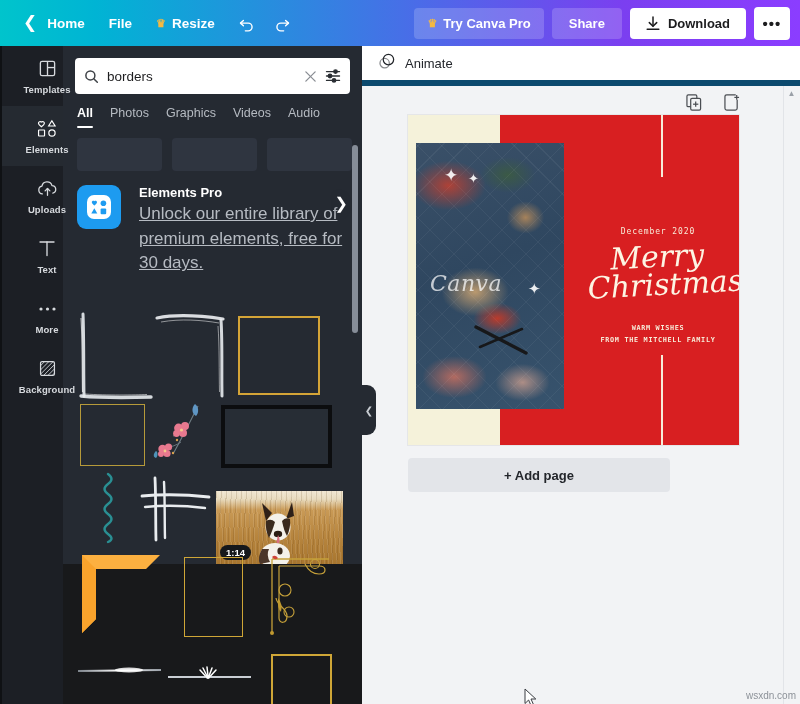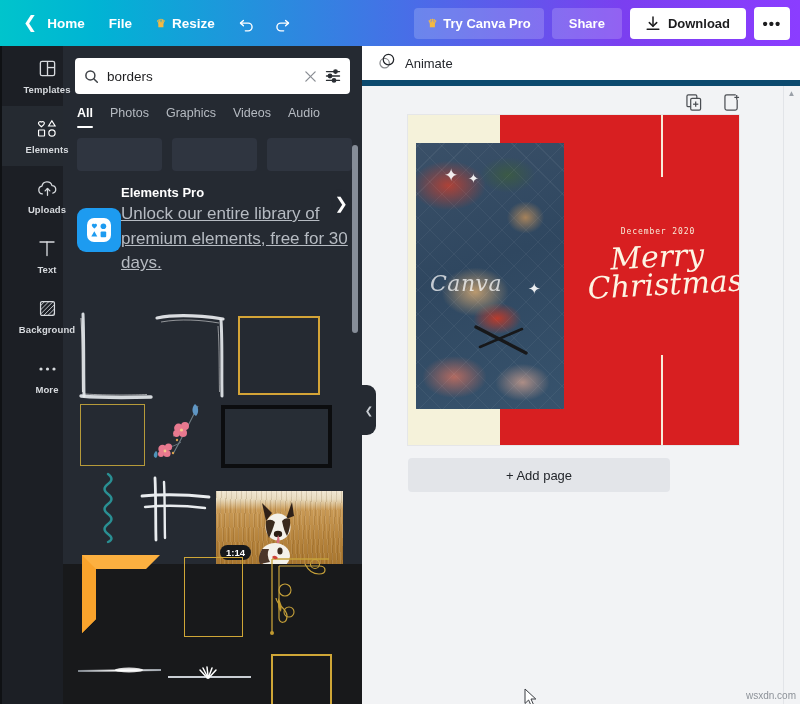--- a/index.html
+++ b/index.html
@@ -89,21 +89,21 @@
     content: ""; position: absolute; left: 0; right: 0; bottom: 0;
     height: 2.5px; background: #fff; border-radius: 2px;
   }
   .cat-row { display: flex; gap: 10px; padding: 10px 14px 0 14px; align-items: center; }
   .cat-chip { height: 33px; width: 85px; background: #2f3540; border-radius: 4px; cursor: pointer; flex: none; }
   .cat-next {
     color: #fff; font-size: 16px; position: absolute; right: 14px; top: 148px;
     cursor: pointer; text-shadow: 0 0 6px #252a32;
   }
   .promo {
-    display: flex; gap: 0; padding: 14px 14px 0 14px; cursor: pointer; align-items: center;
+    display: flex; gap: 18px; padding: 14px 14px 0 14px; cursor: pointer; align-items: flex-start;
   }
   .promo-ico {
     width: 44px; height: 44px; border-radius: 9px; background: #1d9bf0; flex: none;
     display: flex; align-items: center; justify-content: center;
   }
   .promo-title { color: #fff; font-size: 13px; font-weight: bold; margin-bottom: 2px; }
   .promo-sub { color: #b6bbc2; font-size: 17px; line-height: 1.45; text-decoration: underline; }
 
   .grid-area {
     position: absolute; left: 0; top: 256px; width: 299px; height: 402px;
@@ -188,21 +188,21 @@
   .d-merry .l2 { display: block; margin-left: 6px; }
   .d-warm {
     position: absolute; left: 175px; top: 208px; width: 150px; text-align: center;
     color: #f7ecd9; font-size: 6.8px; font-weight: bold;
     font-family: "DejaVu Sans Mono", monospace; letter-spacing: .7px; line-height: 1.7;
   }
   .addpage {
     position: absolute; left: 46px; top: 372px; width: 262px; height: 34px;
     background: #e3e5e9; border-radius: 4px;
     display: flex; align-items: center; justify-content: center;
-    font-size: 13px; color: #23262b; font-weight: normal; cursor: pointer;
+    font-size: 13px; color: #23262b; font-weight: bold; cursor: pointer;
   }
   .canvas-sb {
     position: absolute; right: 2px; top: 0; width: 15px; height: 618px;
     background: #f2f3f5; border-left: 1px solid #e2e4e8;
   }
   .sb-up {
     position: absolute; top: 4px; left: 3px; width: 9px; height: 8px;
     color: #9aa0a8; font-size: 8px; line-height: 8px; text-align: center; cursor: pointer;
   }
   .watermark-br {
@@ -303,45 +303,45 @@
     </div>
 
     <div class="rail-item">
       <span class="rail-ico">
         <svg width="18" height="19" viewBox="0 0 18 19" fill="none" stroke="#d7dade" stroke-width="1.35" stroke-linecap="round">
           <path d="M2 3 H16"></path>
             <path d="M9 3 V16.5"></path>
         </svg>
       </span>
       <span class="rail-label">Text</span>
+    </div>
+
+    <div class="rail-item">
+      <span class="rail-ico">
+        <svg width="19" height="8" viewBox="0 0 19 8" fill="#d7dade">
+          <circle cx="3" cy="4" r="1.6"></circle>
+            <circle cx="9.5" cy="4" r="1.6"></circle>
+            <circle cx="16" cy="4" r="1.6"></circle>
+        </svg>
+      </span>
+      <span class="rail-label">More</span>
     </div>
 
     <div class="rail-item">
       <span class="rail-ico">
         <svg width="19" height="19" viewBox="0 0 20 20">
           <defs>
             <pattern id="hp" width="3.2" height="3.2" patternUnits="userSpaceOnUse" patternTransform="rotate(45)">
               <line x1="0" y1="0" x2="0" y2="3.2" stroke="#d7dade" stroke-width="1.3"></line>
             </pattern>
           </defs>
           <rect x="2.7" y="2.7" width="14.6" height="14.6" rx="1.6" fill="url(#hp)" stroke="#d7dade" stroke-width="1.3"></rect>
         </svg>
       </span>
       <span class="rail-label">Background</span>
-    </div>
-
-    <div class="rail-item">
-      <span class="rail-ico">
-        <svg width="19" height="8" viewBox="0 0 19 8" fill="#d7dade">
-          <circle cx="3" cy="4" r="1.6"></circle>
-            <circle cx="9.5" cy="4" r="1.6"></circle>
-            <circle cx="16" cy="4" r="1.6"></circle>
-        </svg>
-      </span>
-      <span class="rail-label">More</span>
     </div>
   </div>
   <div class="leftstrip"></div>
 
   <div class="panel">
 
     <div class="search-wrap">
       <div class="searchbar">
         <span class="sb-ico">
           <svg width="15" height="15" viewBox="0 0 16 16" fill="none" stroke="#3e4247" stroke-width="1.6" stroke-linecap="round">
@@ -607,20 +607,24 @@
             <path d="M2 4 L52 30" stroke="#17181a" stroke-width="3.4" stroke-linecap="round"></path>
             <path d="M6 24 L48 6" stroke="#17181a" stroke-width="2.6" stroke-linecap="round"></path>
           </svg>
         </div>
 
         <div class="d-date">December 2020</div>
         <div class="d-merry">
           <span>Merry</span>
           <span class="l2">Christmas!</span>
         </div>
+        <div class="d-warm">
+          <span>WARM WISHES</span><br>
+          <span>FROM THE MITCHELL FAMILY</span>
+        </div>
       </div>
 
       <div class="addpage">+ Add page</div>
 
       <div class="canvas-sb">
         <div class="sb-up">▲</div>
       </div>
     </div>
   </div>
 

